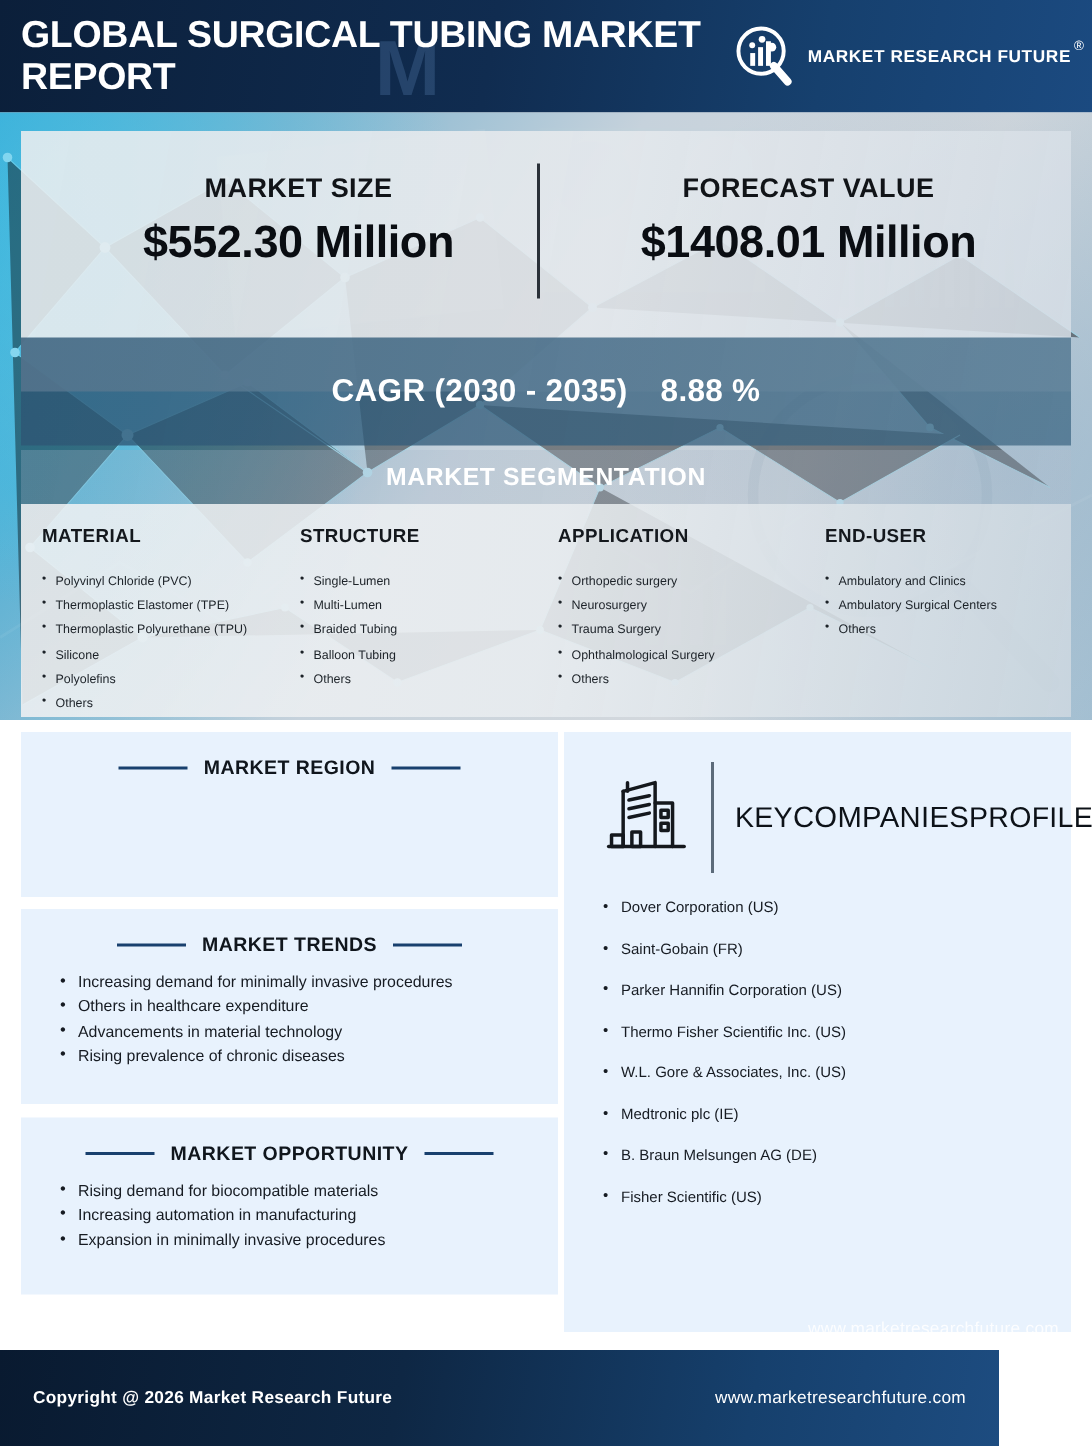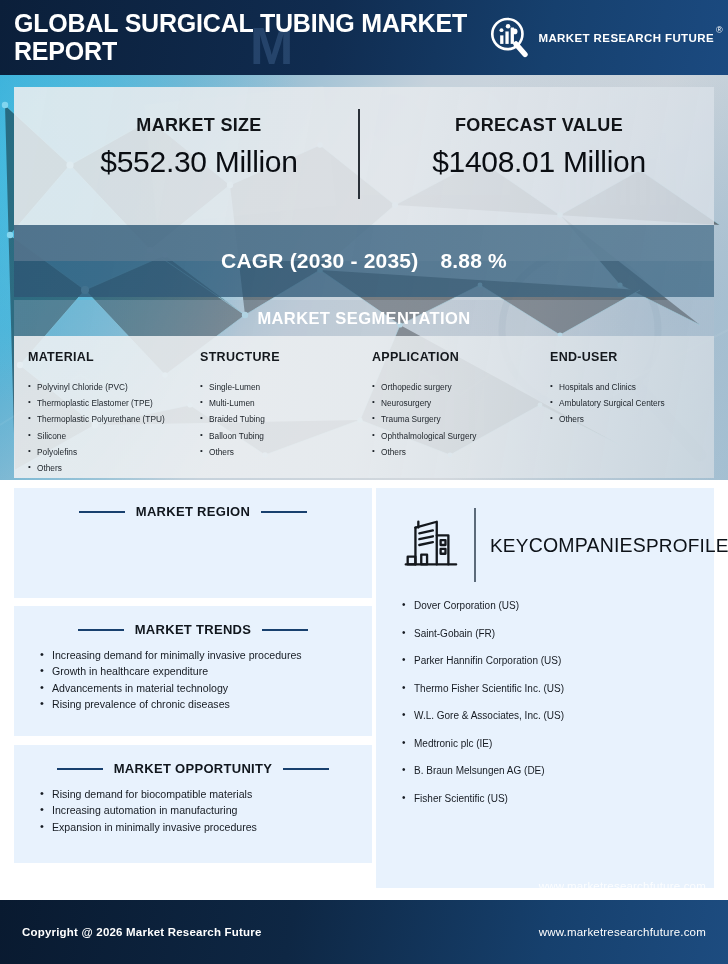--- a/index.html
+++ b/index.html
@@ -79,21 +79,21 @@
     position: absolute; top: 28px;
     text-align: center;
   }
   .stat-left  { left: 30px;  width: 310px; }
   .stat-right { left: 360px; width: 330px; }
   .stat-label {
     font-size: 18px; font-weight: bold; color: #111418;
     letter-spacing: 0.3px; margin-bottom: 9px;
   }
   .stat-value {
-    font-size: 30px; font-weight: normal; color: #0a0d12;
+    font-size: 30px; font-weight: bold; color: #0a0d12;
     letter-spacing: -0.3px;
   }
   .stat-divider {
     position: absolute;
     left: 344px; top: 22px;
     width: 2px; height: 90px;
     background: #2a3038;
   }
 
   .cagr-band {
@@ -229,21 +229,21 @@
     font-size: 11.5px;
     color: rgba(255,255,255,0.85);
     letter-spacing: 0.2px;
     white-space: nowrap;
   }
 
   
   .footer {
     position: absolute;
     left: 0; top: 900px;
-    width: 728px; height: 64px;
+    width: 666px; height: 64px;
     background: linear-gradient(100deg, #091a30 0%, #0e2744 40%, #16406d 75%, #1d4c80 100%);
     display: flex; align-items: center; justify-content: space-between;
     padding: 0 22px;
   }
   .footer-copy { font-size: 11.5px; font-weight: bold; color: #ffffff; letter-spacing: 0.2px; }
   .footer-url  { font-size: 11.5px; color: #ffffff; letter-spacing: 0.2px; }
 </style>
 </head>
 <body>
 
@@ -395,21 +395,21 @@
         <li>Orthopedic surgery</li>
         <li>Neurosurgery</li>
         <li>Trauma Surgery</li>
         <li>Ophthalmological Surgery</li>
         <li>Others</li>
       </ul>
     </div>
     <div class="seg-col seg-col-3">
       <div class="seg-head">END-USER</div>
       <ul class="seg-list">
-        <li>Hospitals and Clinics</li>
+        <li>Ambulatory and Clinics</li>
         <li>Ambulatory Surgical Centers</li>
         <li>Others</li>
       </ul>
     </div>
   </div>
 </div>
 
 <div class="lower">
 
   <div class="card card-region">
@@ -421,21 +421,21 @@
   </div>
 
   <div class="card card-trends">
     <div class="card-title-row">
       <span class="title-rule"></span>
       <span class="card-title">MARKET TRENDS</span>
       <span class="title-rule"></span>
     </div>
     <ul class="card-list">
       <li>Increasing demand for minimally invasive procedures</li>
-      <li>Growth in healthcare expenditure</li>
+      <li>Others in healthcare expenditure</li>
       <li>Advancements in material technology</li>
       <li>Rising prevalence of chronic diseases</li>
     </ul>
   </div>
 
   <div class="card card-opportunity">
     <div class="card-title-row">
       <span class="title-rule"></span>
       <span class="card-title">MARKET OPPORTUNITY</span>
       <span class="title-rule"></span>

